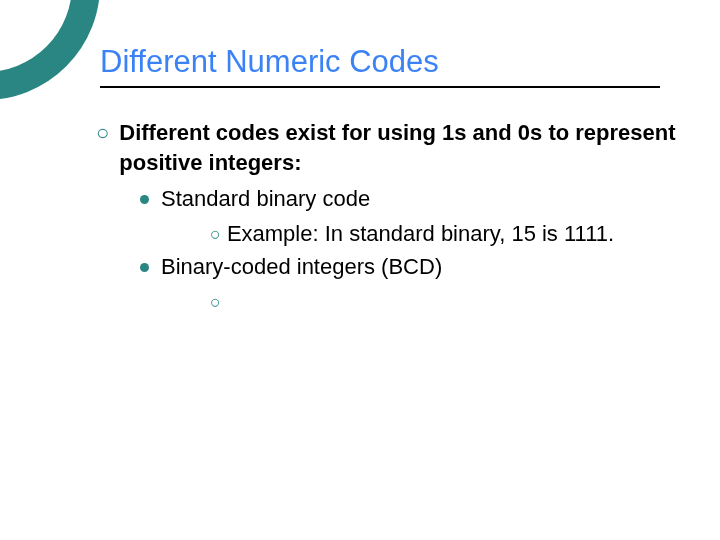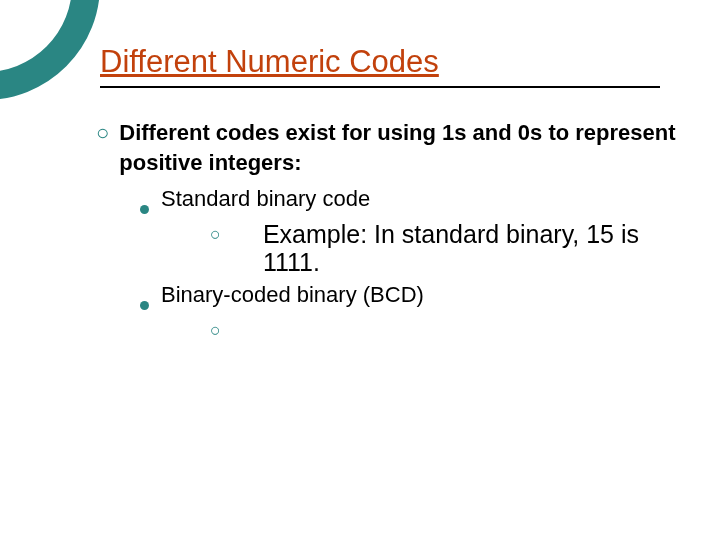--- a/index.html
+++ b/index.html
@@ -28,22 +28,21 @@
     padding: 44px 40px 0 100px;
     box-sizing: border-box;
     width: 100%;
     height: 100%;
   }
   .title {
     font-family: Arial, Helvetica, sans-serif;
     font-size: 31px;
     font-weight: 400;
     margin: 0 0 6px 0;
-    color: #c2410c;
-    text-decoration: underline;
+    color: #3b82f6;
   }
   .rule {
     border: none;
     border-top: 2px solid #000;
     margin: 0 0 30px 0;
     width: 560px;
   }
   .lvl1 {
     margin: 0 0 0 -4px;
   }
@@ -62,21 +61,21 @@
   .lvl1-text {
     font-size: 22px;
     line-height: 30px;
     font-weight: bold;
   }
   .lvl2 {
     margin: 6px 0 0 44px;
   }
   .lvl2-row {
     display: flex;
-    align-items: flex-end;
+    align-items: flex-start;
     margin-top: 4px;
   }
   .bullet-dot {
     width: 9px;
     height: 9px;
     background: #2a8683;
     border-radius: 50%;
     margin: 11px 12px 0 0;
     flex: 0 0 auto;
   }
@@ -93,23 +92,22 @@
   }
   .bullet-ring-sm {
     font-size: 18px;
     color: #2a8683;
     line-height: 28px;
     margin-right: 6px;
     flex: 0 0 auto;
     font-family: Arial, sans-serif;
   }
   .lvl3-text {
-    font-size: 25px;
+    font-size: 22px;
     line-height: 28px;
-    margin-left: 36px;
   }
 </style>
 </head>
 <body>
 
 <div class="corner-arc"></div>
 
 <div class="slide">
 
   <h1 class="title">Different Numeric Codes</h1>
@@ -129,21 +127,21 @@
       </div>
       <div class="lvl3">
         <div class="lvl3-row">
           <span class="bullet-ring-sm">○</span>
           <span class="lvl3-text">Example: In standard binary, 15 is 1111.</span>
         </div>
       </div>
 
       <div class="lvl2-row">
         <span class="bullet-dot"></span>
-        <span class="lvl2-text">Binary-coded binary (BCD)</span>
+        <span class="lvl2-text">Binary-coded integers (BCD)</span>
       </div>
       <div class="lvl3">
         <div class="lvl3-row">
           <span class="bullet-ring-sm">○</span>
         </div>
       </div>
 
     </div>
   </div>
 

